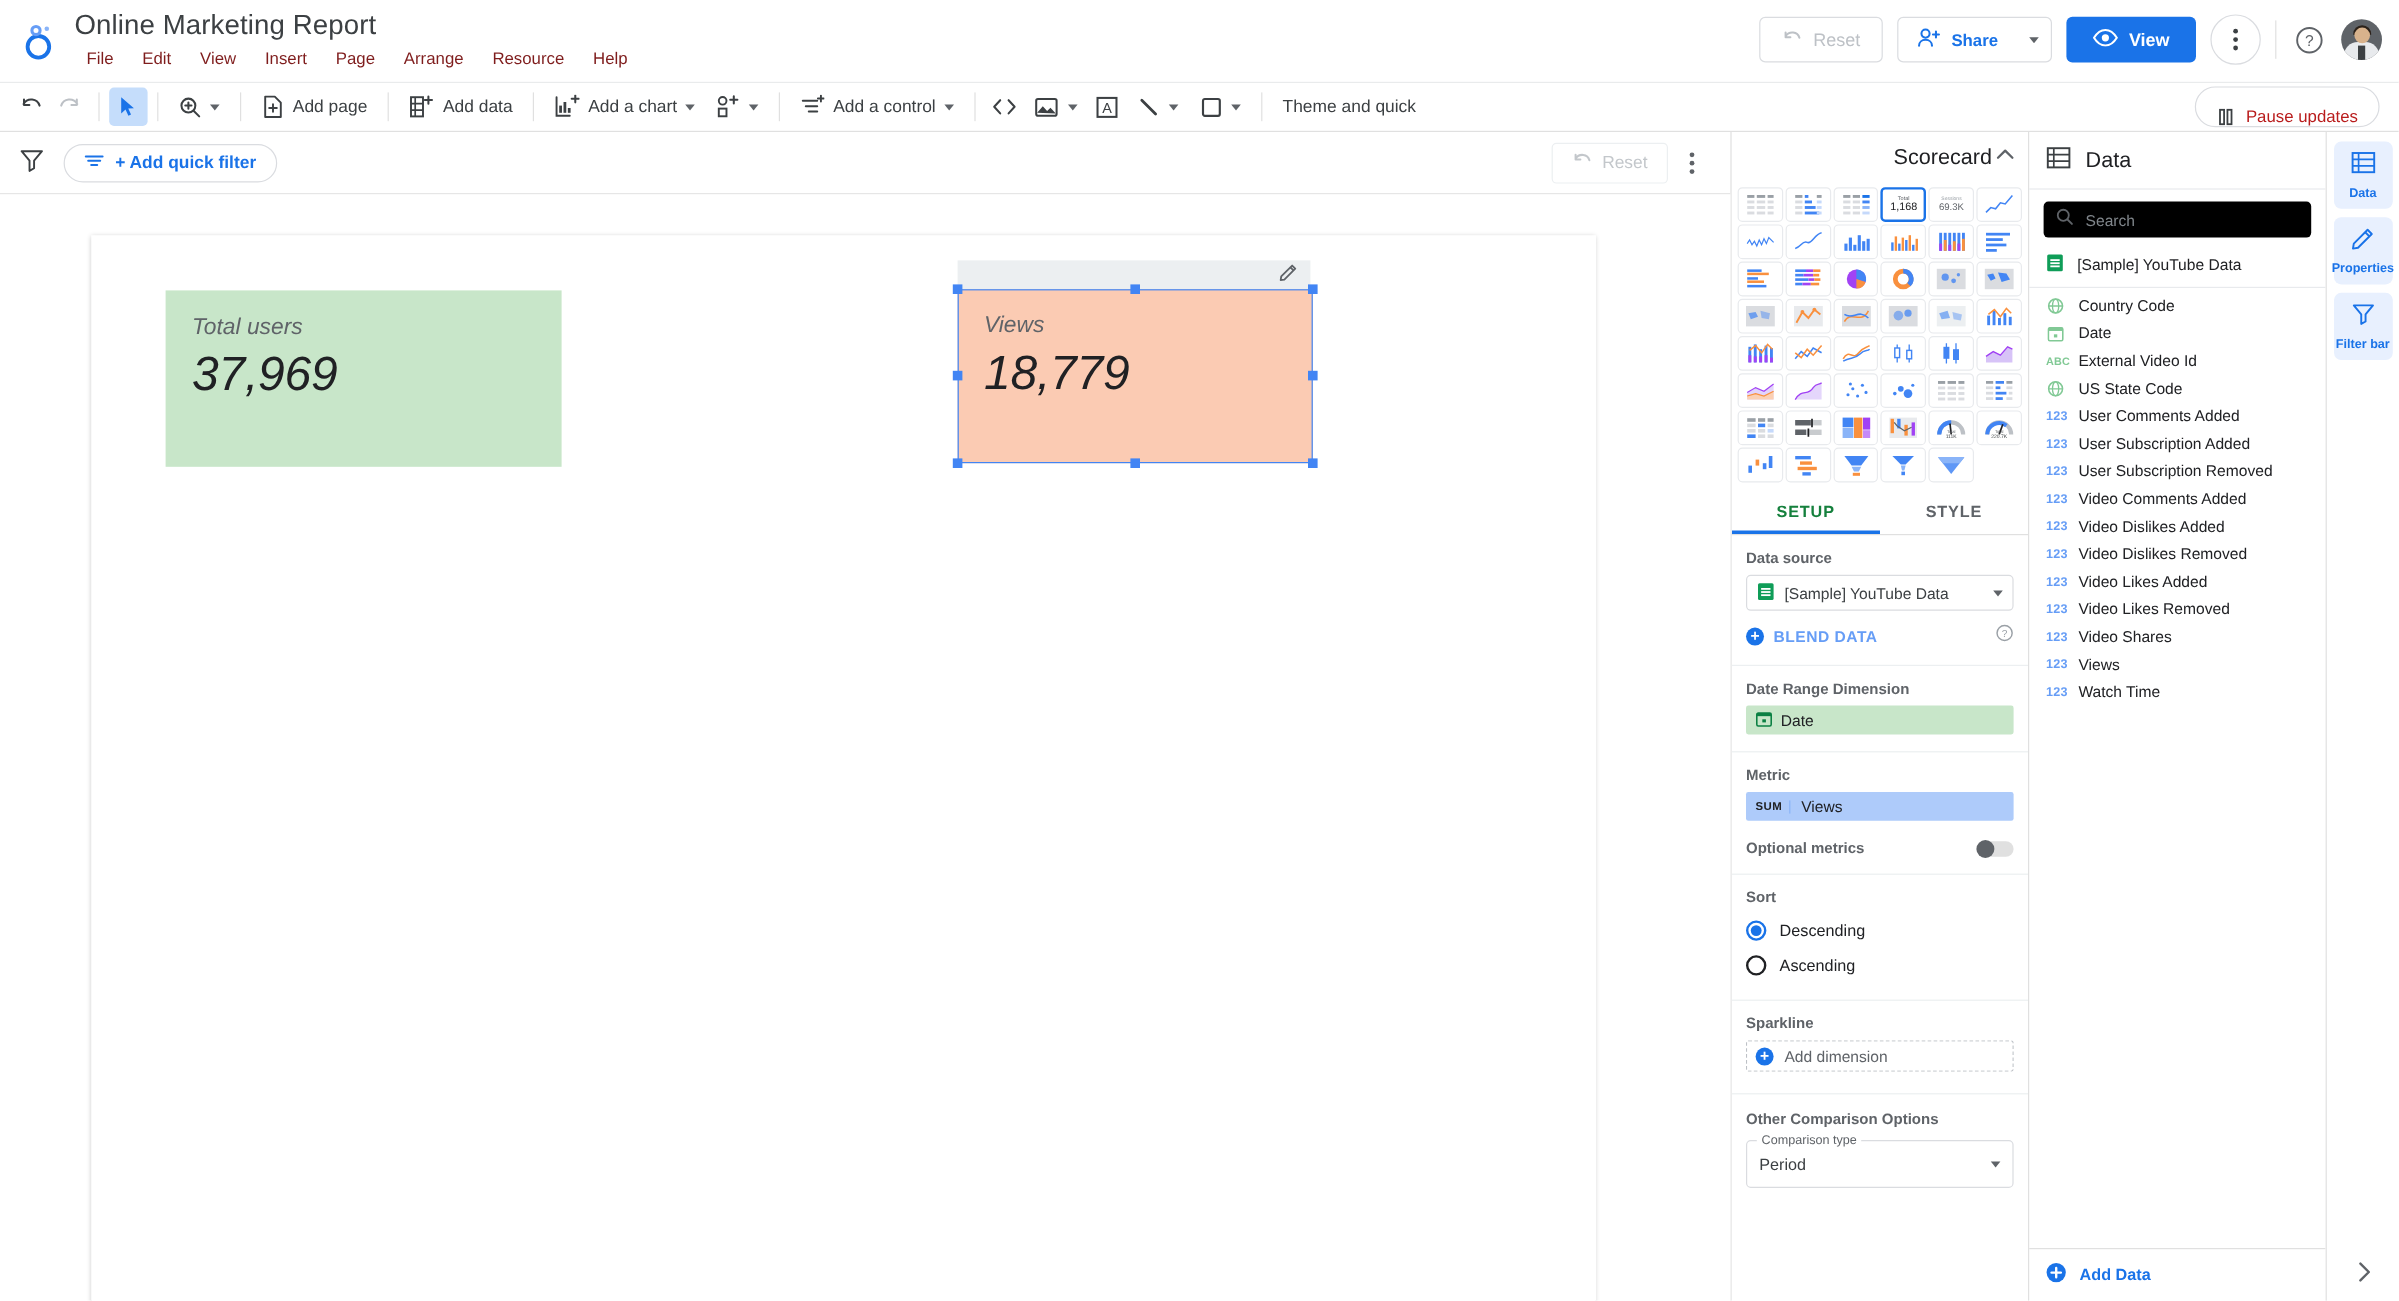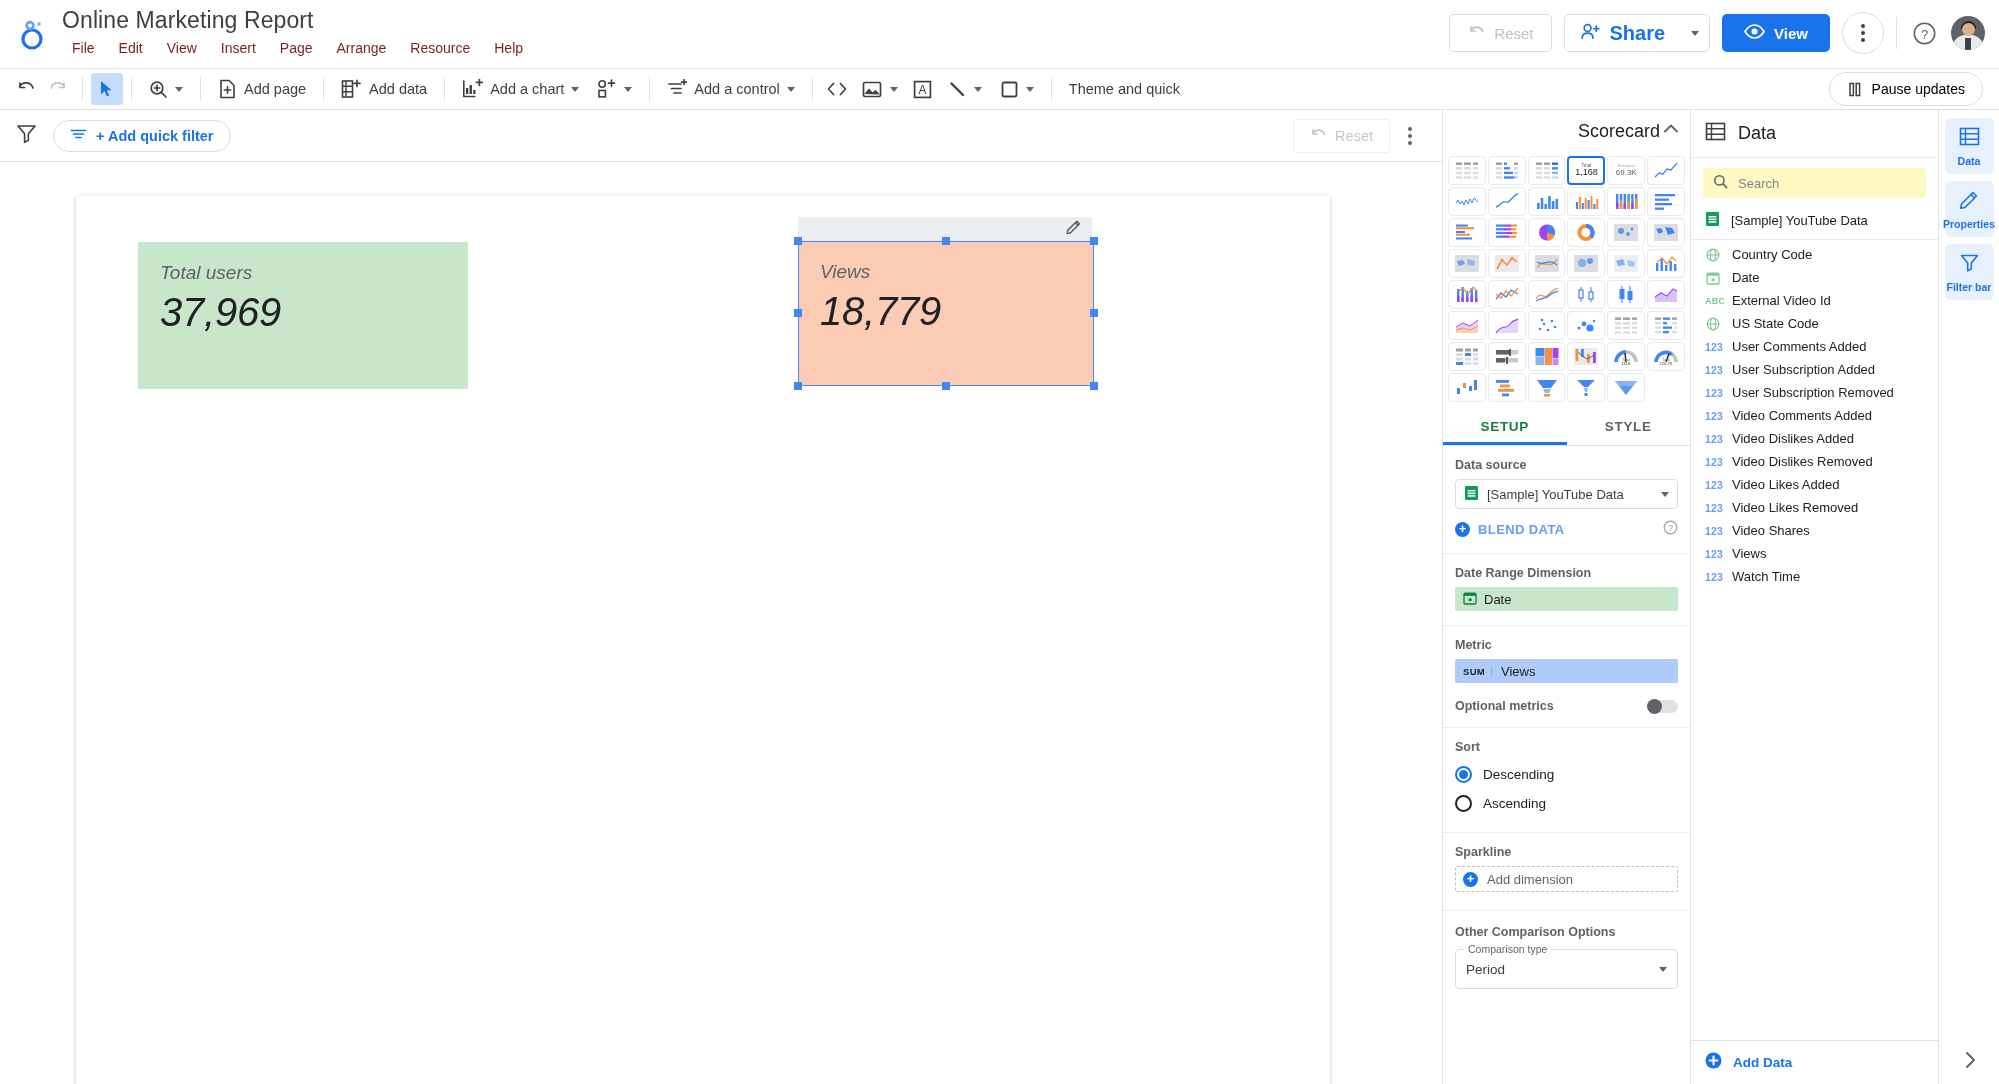--- a/index.html
+++ b/index.html
@@ -19,41 +19,41 @@
   .doc-title { font-size:23px; font-weight:400; color:#3c4043; letter-spacing:.1px; line-height:28px;}
   .menubar { display:flex; gap:0; margin-top:2px; }
   .menubar > div { font-size:14px; color:#7f1d1d; padding:4px 12px 4px 12px; border-radius:4px; cursor:default; }
   .menubar > div:first-child { padding-left:10px; }
   .topbar-right { position:absolute; right:14px; top:12px; display:flex; align-items:center; gap:12px; }
   .btn-reset {
     height:38px; border:1px solid #dadce0; border-radius:5px; display:flex; align-items:center; gap:9px;
     padding:0 18px; color:#bdc1c6; font-size:15px; background:#fff;
   }
   .btn-share-group { display:flex; height:38px; border:1px solid #dadce0; border-radius:5px; overflow:hidden; background:#fff;}
-  .btn-share { display:flex; align-items:center; gap:9px; padding:0 14px 0 16px; color:#1a73e8; font-size:20px; font-weight:600; }
+  .btn-share { display:flex; align-items:center; gap:9px; padding:0 14px 0 16px; color:#1a73e8; font-size:14px; font-weight:600; }
   .btn-share-caret { width:30px; display:flex; align-items:center; justify-content:center; border-left:1px solid transparent; }
   .btn-view { height:38px; background:#1a73e8; color:#fff; border-radius:5px; display:flex; align-items:center; gap:9px; padding:0 22px; font-size:15px; font-weight:600; }
   .btn-more-circle { width:42px; height:42px; border:1px solid #dadce0; border-radius:50%; display:flex; align-items:center; justify-content:center; }
   .vsep { width:1px; height:32px; background:#e0e0e0; }
   .help-icon { width:30px; height:30px; display:flex; align-items:center; justify-content:center;}
   .avatar { width:34px; height:34px; border-radius:50%; overflow:hidden; background:#5f6368; position:relative; }
   .avatar .head { position:absolute; width:13px; height:13px; border-radius:50%; background:#d8b28c; left:10.5px; top:7px;}
   .avatar .hair { position:absolute; width:15px; height:8px; border-radius:8px 8px 0 0; background:#2b2119; left:9.5px; top:5px;}
   .avatar .body { position:absolute; width:30px; height:15px; border-radius:12px 12px 0 0; background:#e8eaed; left:2px; bottom:0;}
   .avatar .tie { position:absolute; width:6px; height:12px; background:#3c4043; left:14px; bottom:0;}
 
   
   .toolbar { height:42px; border-top:1px solid #e4e6e8; border-bottom:1px solid #e0e0e0; display:flex; align-items:center; padding:0 10px; gap:0; flex:0 0 42px; background:#fff;}
   .tb-btn { height:32px; display:flex; align-items:center; gap:7px; padding:0 9px; border-radius:4px; font-size:14.5px; color:#3c4043; white-space:nowrap; }
   .tb-icon-only { width:32px; justify-content:center; padding:0; }
   .tb-active { background:#c5ddfb; }
   .tb-sep { width:1px; height:24px; background:#e0e0e0; margin:0 8px; }
   .caret { width:0;height:0;border-left:4px solid transparent;border-right:4px solid transparent;border-top:5px solid #5f6368; }
   .toolbar-spacer { flex:1 1 auto; }
-  .btn-pause { height:34px; border:1px solid #dadce0; border-radius:17px; display:flex; align-items:center; gap:9px; padding:0 17px; font-size:14px; color:#000000; margin-right:6px;}
+  .btn-pause { height:34px; border:1px solid #dadce0; border-radius:17px; display:flex; align-items:flex-end; gap:9px; padding:0 17px; font-size:14px; color:#b91c1c; margin-right:6px;}
 
   
   .bodyrow { flex:1 1 auto; display:flex; min-height:0; }
   .leftcol { flex:1 1 auto; display:flex; flex-direction:column; min-width:0; background:#fff; }
 
   .filterbar { height:52px; display:flex; align-items:center; padding:0 16px; border-bottom:1px solid #e0e0e0; gap:16px; flex:0 0 52px;}
   .chip-addfilter { height:32px; border:1px solid #dadce0; border-radius:16px; display:flex; align-items:center; gap:9px; padding:0 16px; color:#1a73e8; font-size:14.5px; font-weight:600;}
   .filter-right { margin-left:auto; display:flex; align-items:center; gap:4px; }
   .fb-reset { height:34px; border:1px solid #eceff1; border-radius:4px; display:flex; align-items:center; gap:8px; padding:0 16px; color:#c3c7cb; font-size:14.5px; }
   .kebab { width:32px; height:32px; display:flex; flex-direction:column; align-items:center; justify-content:center; gap:3px;}
@@ -111,21 +111,21 @@
   .plus-circle { width:15px;height:15px;border-radius:50%;background:#1a73e8;color:#fff;font-size:13px;line-height:14px;text-align:center;font-weight:700;display:block;}
   .outlined-field { margin-top:10px; position:relative; border:1px solid #dadce0; border-radius:4px; height:40px; display:flex; align-items:center; padding:0 10px; }
   .outlined-field .legend { position:absolute; top:-7px; left:8px; background:#fff; padding:0 4px; font-size:10.5px; color:#5f6368;}
   .outlined-field .val { font-size:13.5px; color:#3c4043; }
   .outlined-field .sp { margin-left:auto; }
 
   
   .datapanel { width:248px; flex:0 0 248px; border-left:1px solid #e0e0e0; background:#fff; display:flex; flex-direction:column; min-height:0; }
   .dp-head { height:48px; display:flex; align-items:center; gap:12px; padding:0 14px; border-bottom:1px solid #e8eaed;}
   .dp-head .t { font-size:18px; color:#202124;}
-  .dp-search { margin:10px 12px 6px 12px; height:30px; background:#fef9c3; border-radius:4px; display:flex; align-items:center; gap:10px; padding:0 10px;}
+  .dp-search { margin:10px 12px 6px 12px; height:30px; background:#000000; border-radius:4px; display:flex; align-items:center; gap:10px; padding:0 10px;}
   .dp-search .ph { font-size:13px; color:#80868b;}
   .dp-src { display:flex; align-items:center; gap:11px; padding:7px 14px 9px 14px; font-size:13px; color:#202124; border-bottom:1px solid #e8eaed;}
   .dp-list { flex:1 1 auto; overflow:hidden; padding-top:3px;}
   .dp-item { display:flex; align-items:center; gap:11px; padding:4px 14px; font-size:13px; color:#202124; height:23px;}
   .t123 { font-size:10.5px; font-weight:700; color:#669df6; letter-spacing:.2px; width:16px; text-align:center;}
   .tabc { font-size:9px; font-weight:700; color:#81c995; letter-spacing:.2px; width:16px; text-align:center;}
   .dp-foot { border-top:1px solid #e0e0e0; height:44px; display:flex; align-items:center; gap:11px; padding:0 14px; }
   .dp-foot .t { color:#1a73e8; font-size:13.5px; font-weight:600;}
 
   

